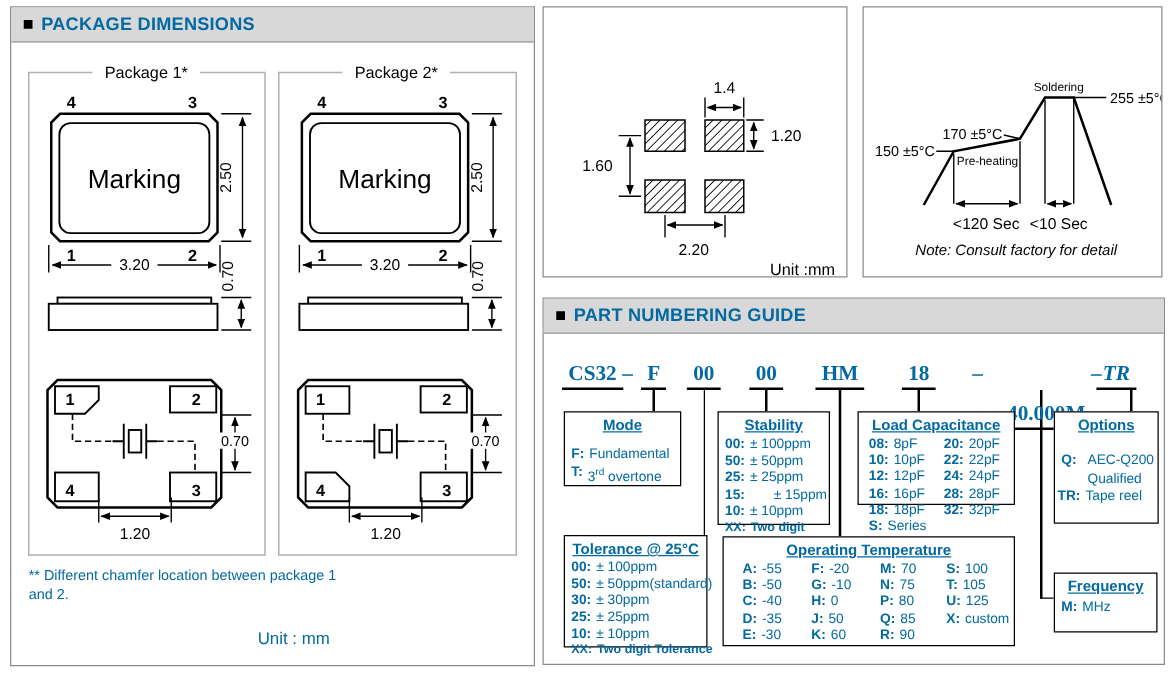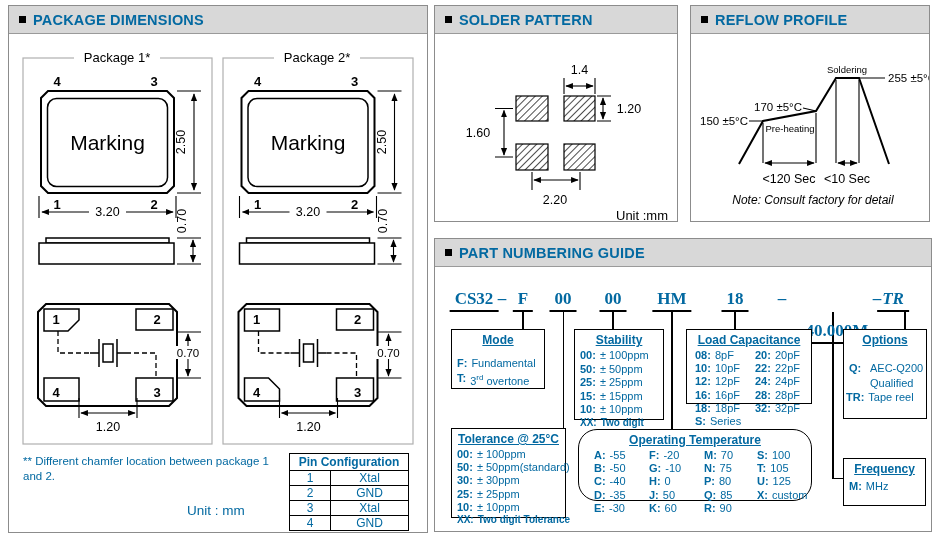--- a/index.html
+++ b/index.html
@@ -20,21 +20,21 @@
   .t21{font-size:21px;}
   .t13b{font-size:13px;font-weight:bold;}
   .t125{font-size:12.5px;}
   .t12b{font-size:12.5px;font-weight:bold;}
   .t11{font-size:11.5px;}
   .t95{font-size:9.5px;}
   .t12i{font-size:12px;font-style:italic;}
   .prof{fill:none;stroke:#000;stroke-width:2;}
   .notes{position:absolute;left:14px;top:448px;width:258px;font-size:11.5px;line-height:1.32;}
   .notes p{margin:0 0 3px 0;}
-  .unitmm{position:absolute;left:178px;top:497px;width:96px;text-align:left;font-size:13.5px;}
+  .unitmm{position:absolute;left:178px;top:497px;width:96px;text-align:center;font-size:13.5px;}
   table.pincfg{position:absolute;left:280px;top:447px;width:120px;border-collapse:collapse;}
   table.pincfg td{border:1.3px solid #000;text-align:center;font-size:12px;height:14px;padding:0;}
   table.pincfg .th{font-weight:bold;height:16px;}
   table.pincfg td:first-child{width:40px;}
   
   .tok{position:absolute;top:50px;transform:translateX(-50%);font-family:"Liberation Serif",serif;font-weight:bold;font-size:17px;border-bottom:2px solid #000;padding:0 5px 1px 5px;white-space:nowrap;z-index:2;}
   .tok.dash{border-bottom:none;padding:0 1px;}
   .cl{position:absolute;width:1.5px;background:#000;}
   .clh{position:absolute;height:1.5px;background:#000;}
   .pbox{position:absolute;border:1.5px solid #000;background:#fff;box-sizing:border-box;font-size:11px;z-index:2;}
@@ -160,50 +160,23 @@
         <line class="dim" x1="72" y1="407" x2="126" y2="407" marker-start="url(#a1)" marker-end="url(#a1)"></line>
         <text class="t125" x="99" y="425">1.20</text>
       </g>
     </svg>
 
     <div class="notes">
       <p>** Different chamfer location between package 1 and 2.</p>
     </div>
     <div class="unitmm">Unit : mm</div>
 
-    <table class="pincfg">
-      <tbody>
-          <tr>
-            <td class="th" colspan="2">Pin Configuration</td>
-          </tr>
-      <tr>
-            <td>1</td>
-            <td>Xtal</td>
-          </tr>
-      <tr>
-            <td>2</td>
-            <td>GND</td>
-          </tr>
-      <tr>
-            <td>3</td>
-            <td>Xtal</td>
-          </tr>
-      <tr>
-            <td>4</td>
-            <td>GND</td>
-          </tr>
-    </tbody>
-      </table>
   </div>
 
   <div class="panel" style="left:434px;top:5px;width:244px;height:217px;">
-    <div class="hdr">
-      <div class="bullet"></div>
-      <div class="hdr-title">SOLDER PATTERN</div>
-    </div>
     <svg width="242" height="188" viewBox="0 0 242 188" style="position:absolute;left:0;top:27px;">
       <defs>
         <pattern id="hatch" width="5" height="5" patternUnits="userSpaceOnUse" patternTransform="rotate(45)">
           <line x1="0" y1="0" x2="0" y2="5" stroke="#000" stroke-width="1.4"></line>
         </pattern>
         <marker id="a2" viewBox="0 0 10 10" refX="9" refY="5" markerWidth="7" markerHeight="7" orient="auto-start-reverse">
             <path d="M0,1 L10,5 L0,9 z"></path>
           </marker>
       </defs>
       <rect class="pad" x="81" y="63" width="32" height="25"></rect>
@@ -224,24 +197,20 @@
       <text class="t125" x="43" y="104">1.60</text>
 
       <path class="s1" d="M97,139 V157 M145,139 V157"></path>
       <line class="dim" x1="99" y1="147" x2="143" y2="147" marker-start="url(#a2)" marker-end="url(#a2)"></line>
       <text class="t125" x="120" y="171">2.20</text>
       <text class="t125" x="233" y="187" style="text-anchor:end;font-size:13px;">Unit :mm</text>
     </svg>
   </div>
 
   <div class="panel" style="left:690px;top:5px;width:240px;height:217px;">
-    <div class="hdr">
-      <div class="bullet"></div>
-      <div class="hdr-title">REFLOW PROFILE</div>
-    </div>
     <svg width="238" height="188" viewBox="0 0 238 188" style="position:absolute;left:0;top:27px;">
       <defs>
         <marker id="a3" viewBox="0 0 10 10" refX="9" refY="5" markerWidth="7" markerHeight="7" orient="auto-start-reverse">
             <path d="M0,1 L10,5 L0,9 z"></path>
           </marker>
       </defs>
       <polyline class="prof" points="48,131 72,88 125,78 145,45 168,45 198,131"></polyline>
       <path class="s1" d="M72,90 V130 M125,80 V130 M145,47 V130 M168,47 V130"></path>
       <line class="dim" x1="74" y1="130" x2="123" y2="130" marker-start="url(#a3)" marker-end="url(#a3)"></line>
       <line class="dim" x1="147" y1="130" x2="166" y2="130" marker-start="url(#a3)" marker-end="url(#a3)"></line>
@@ -304,21 +273,21 @@
           <span class="v">± 100ppm</span>
         </div>
       <div class="it" style="line-height:13.5px;">
           <span class="k">50:</span>
           <span class="v">± 50ppm</span>
         </div>
       <div class="it" style="line-height:13.5px;">
           <span class="k">25:</span>
           <span class="v">± 25ppm</span>
         </div>
-      <div class="it" style="line-height:13.5px;">
+      <div class="it" style="line-height:13.5px;gap:19px;">
           <span class="k">15:</span>
           <span class="v">± 15ppm</span>
         </div>
       <div class="it" style="line-height:13.5px;">
           <span class="k">10:</span>
           <span class="v">± 10ppm</span>
         </div>
       <div class="it sm">
           <span class="k">XX:</span>
           <span class="vw" style="width:56px;text-align:left;">Two digit for Stability</span>
@@ -413,21 +382,21 @@
       <div class="it" style="line-height:13.2px;">
           <span class="k">10:</span>
           <span class="v">± 10ppm</span>
         </div>
       <div class="it sm">
           <span class="k">XX:</span>
           <span class="v">Two digit Tolerance</span>
         </div>
     </div>
 
-    <div class="pbox" style="left:143px;top:190px;width:234px;height:72px;border-radius:19px;">
+    <div class="pbox" style="left:143px;top:190px;width:234px;height:88px;">
       <div class="bt">Operating Temperature</div>
       <div class="cols" style="padding-left:10px;">
         <div style="width:55px;">
           <div class="it" style="line-height:13.2px;">
               <span class="k">A:</span>
               <span class="v">-55</span>
             </div>
           <div class="it" style="line-height:13.2px;">
               <span class="k">B:</span>
               <span class="v">-50</span>

